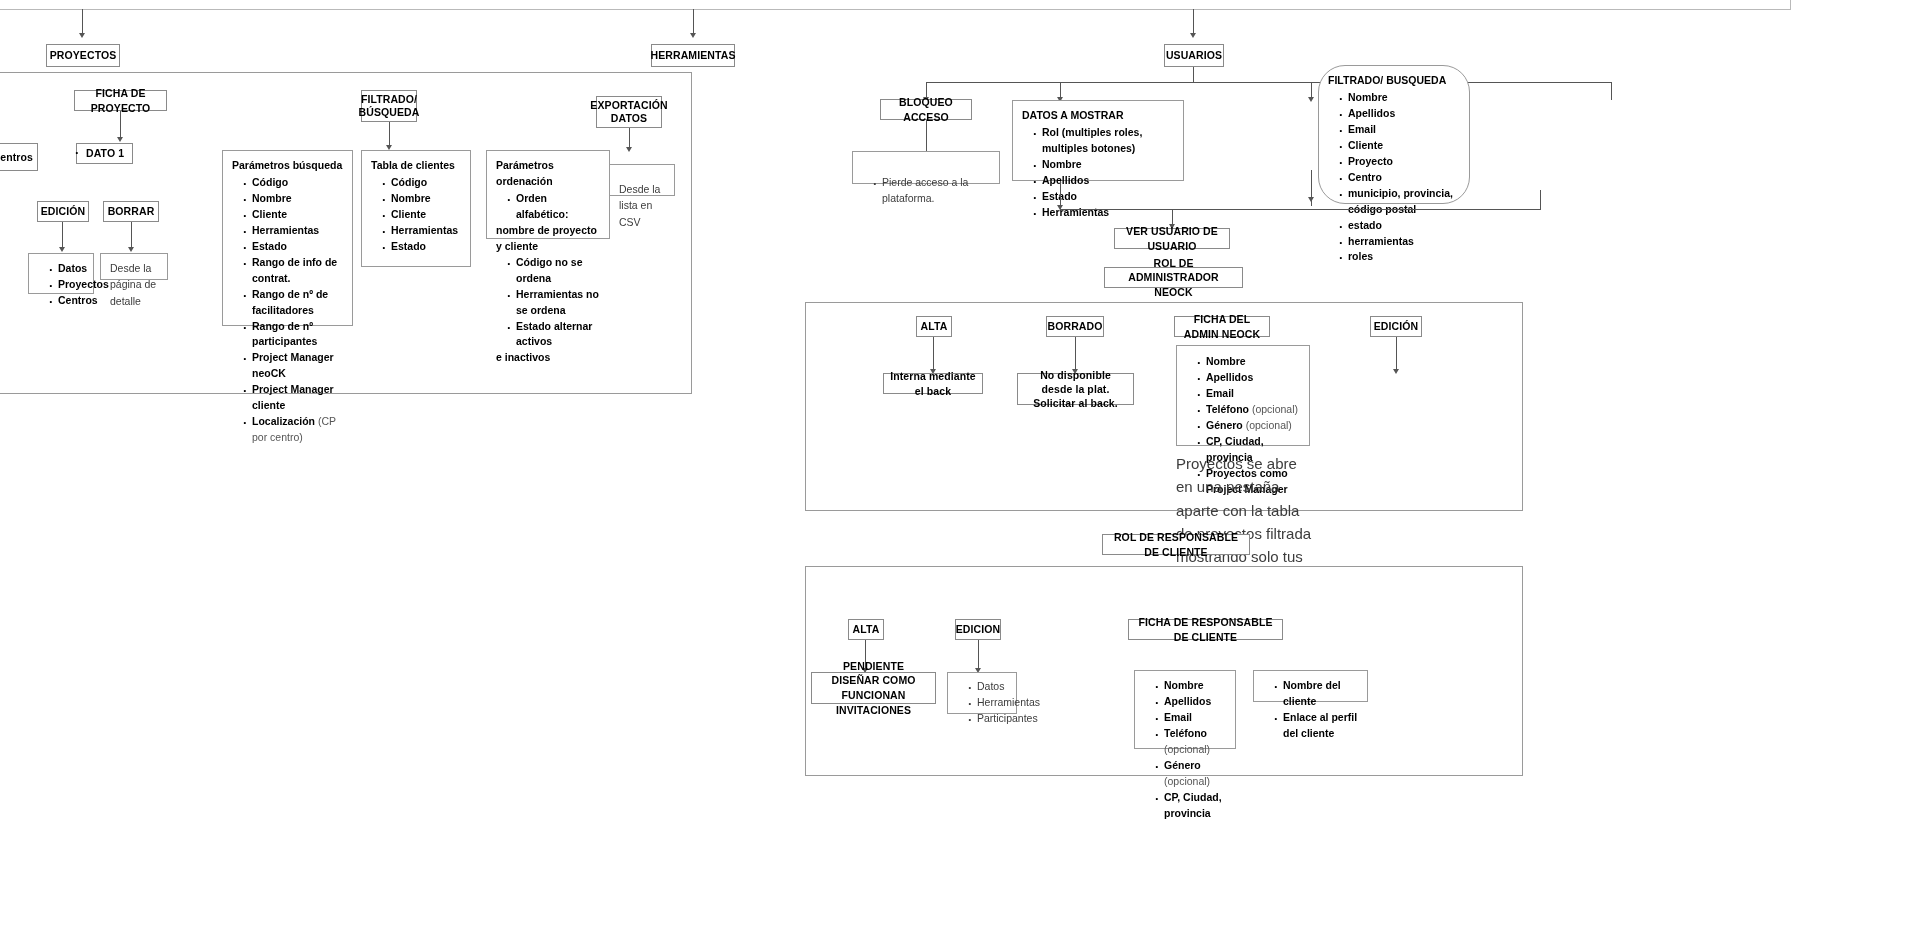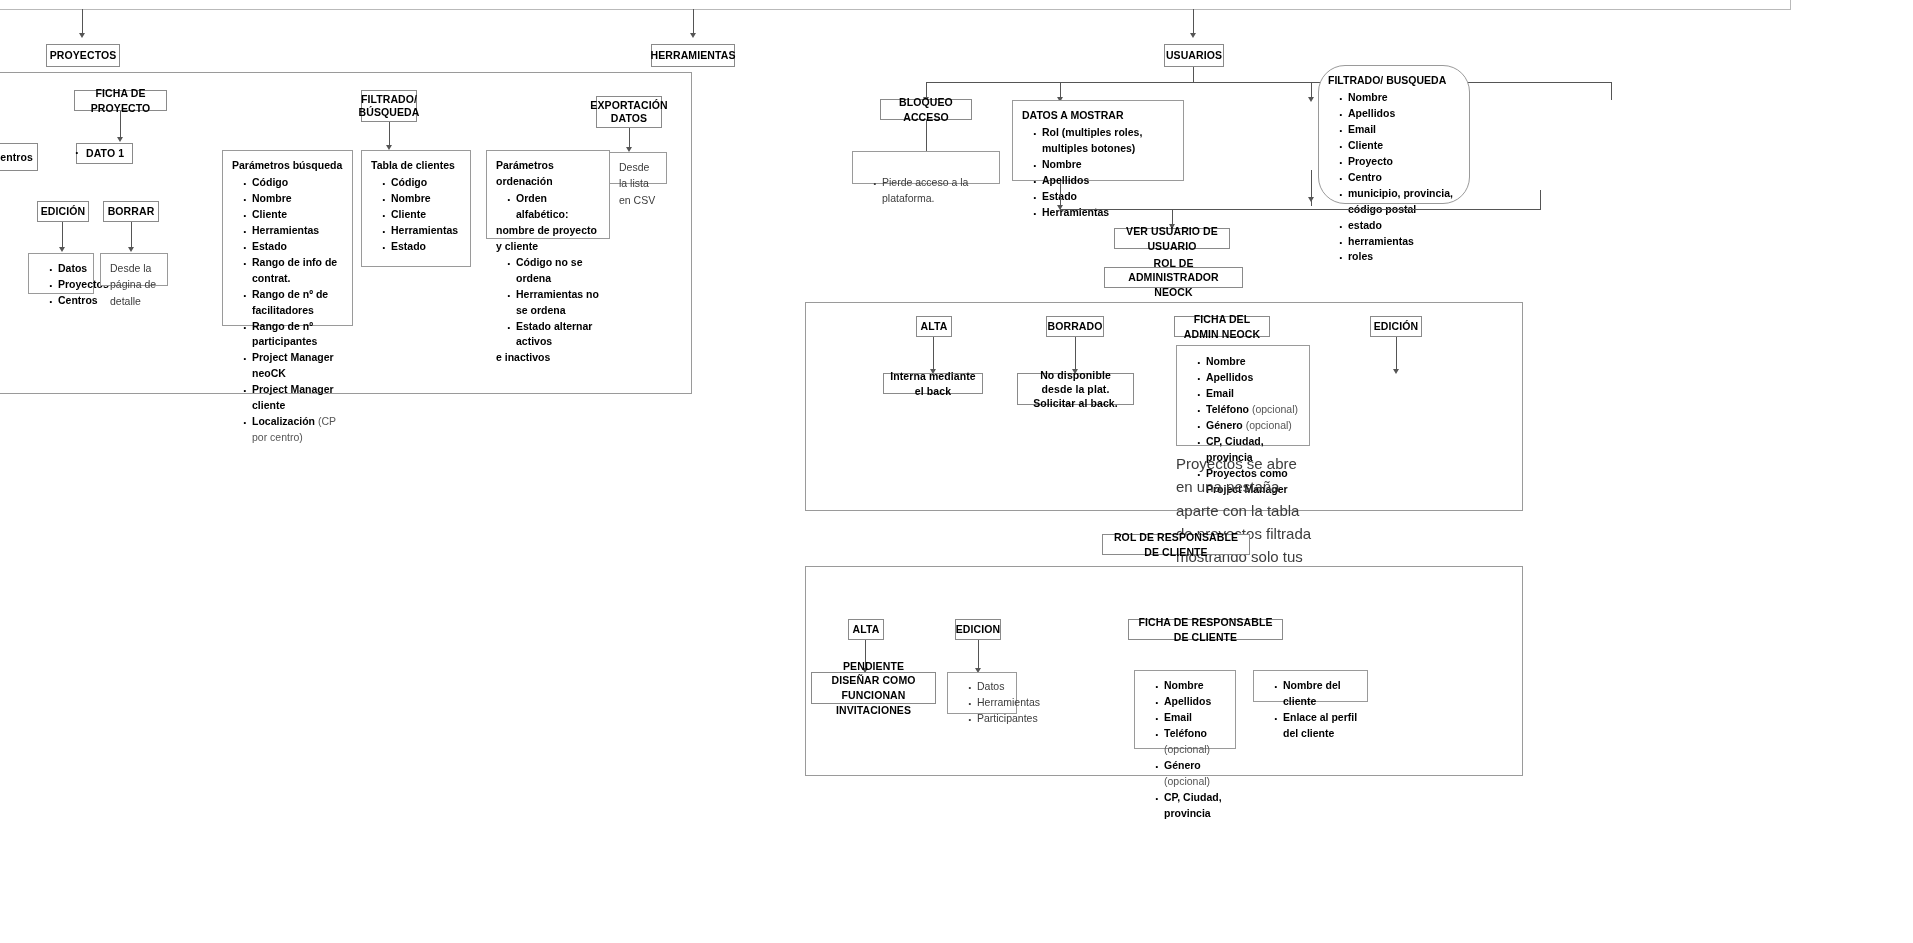--- a/index.html
+++ b/index.html
@@ -158,39 +158,39 @@
   <div class="arrow" style="left:128px;top:247px;"></div>
 
   <div class="listbox" style="left:28px;top:253px;width:66px;height:41px;">
     <ul>
       <li><span>Datos</span></li>
       <li><span>Proyectos</span></li>
       <li><span>Centros</span></li>
     </ul>
   </div>
 
-  <div class="listbox" style="left:100px;top:253px;width:68px;height:33px;padding-top:6px;">
+  <div class="listbox" style="left:100px;top:253px;width:68px;height:27px;padding-top:6px;">
     <div class="note" style="margin-top:0;">Desde la página de detalle</div>
   </div>
 
   <div class="box" style="left:361px;top:90px;width:56px;height:32px;flex-direction:column;line-height:1.25;">
     <span>FILTRADO/</span>
     <span>BÚSQUEDA</span>
   </div>
   <div class="ln vl" style="left:389px;top:122px;height:25px;"></div>
   <div class="arrow" style="left:386px;top:145px;"></div>
 
   <div class="box" style="left:596px;top:96px;width:66px;height:32px;flex-direction:column;line-height:1.25;">
     <span>EXPORTACIÓN</span>
     <span>DATOS</span>
   </div>
   <div class="ln vl" style="left:629px;top:128px;height:21px;"></div>
   <div class="arrow" style="left:626px;top:147px;"></div>
 
-  <div class="listbox" style="left:609px;top:152px;width:58px;height:32px;padding-top:6px;">
+  <div class="listbox" style="left:609px;top:164px;width:66px;height:32px;padding-top:16px;">
     <div class="note" style="margin-top:0;">Desde la lista en CSV</div>
   </div>
 
   <div class="listbox" style="left:222px;top:150px;width:131px;height:176px;">
     <div class="hdr">Parámetros búsqueda</div>
     <ul>
       <li><span>Código</span></li>
       <li><span>Nombre</span></li>
       <li><span>Cliente</span></li>
       <li><span>Herramientas</span></li>

